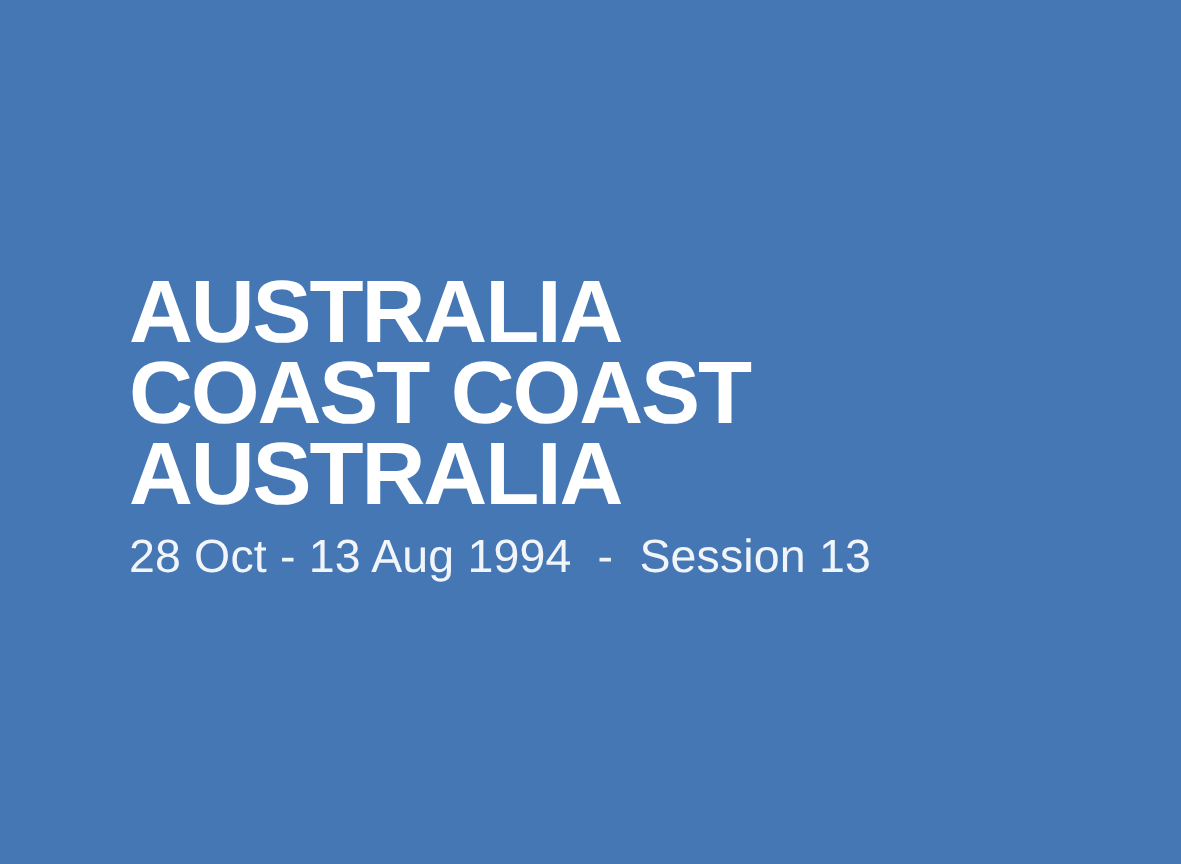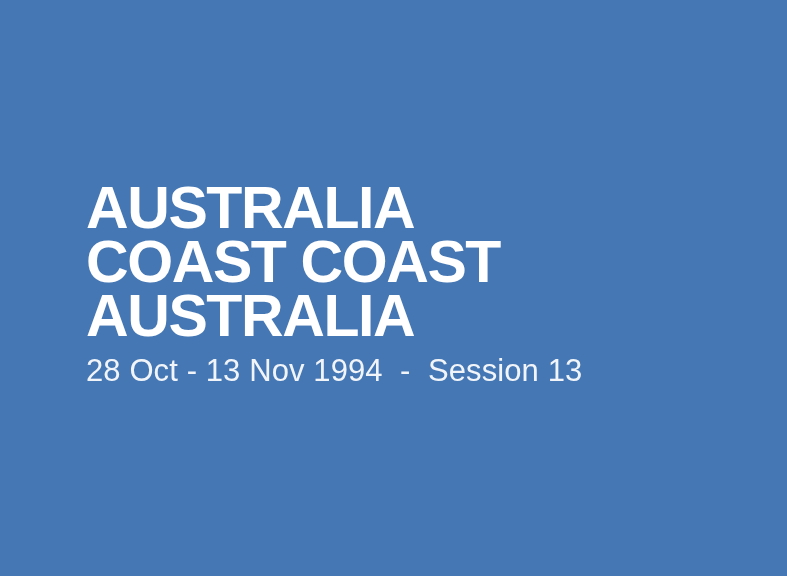--- a/index.html
+++ b/index.html
@@ -68,17 +68,17 @@
 <div class="slide">
 
   <div class="title-block">
 
     <h1 class="headline">
       <span class="headline-line">AUSTRALIA</span>
       <span class="headline-line">COAST COAST</span>
       <span class="headline-line">AUSTRALIA</span>
     </h1>
 
-    <p class="subtitle">28 Oct - 13 Nov 1994  -  Session 13</p>
+    <p class="subtitle">28 Oct - 13 Aug 1994  -  Session 13</p>
 
   </div>
 
 </div>
 
 </body></html>

